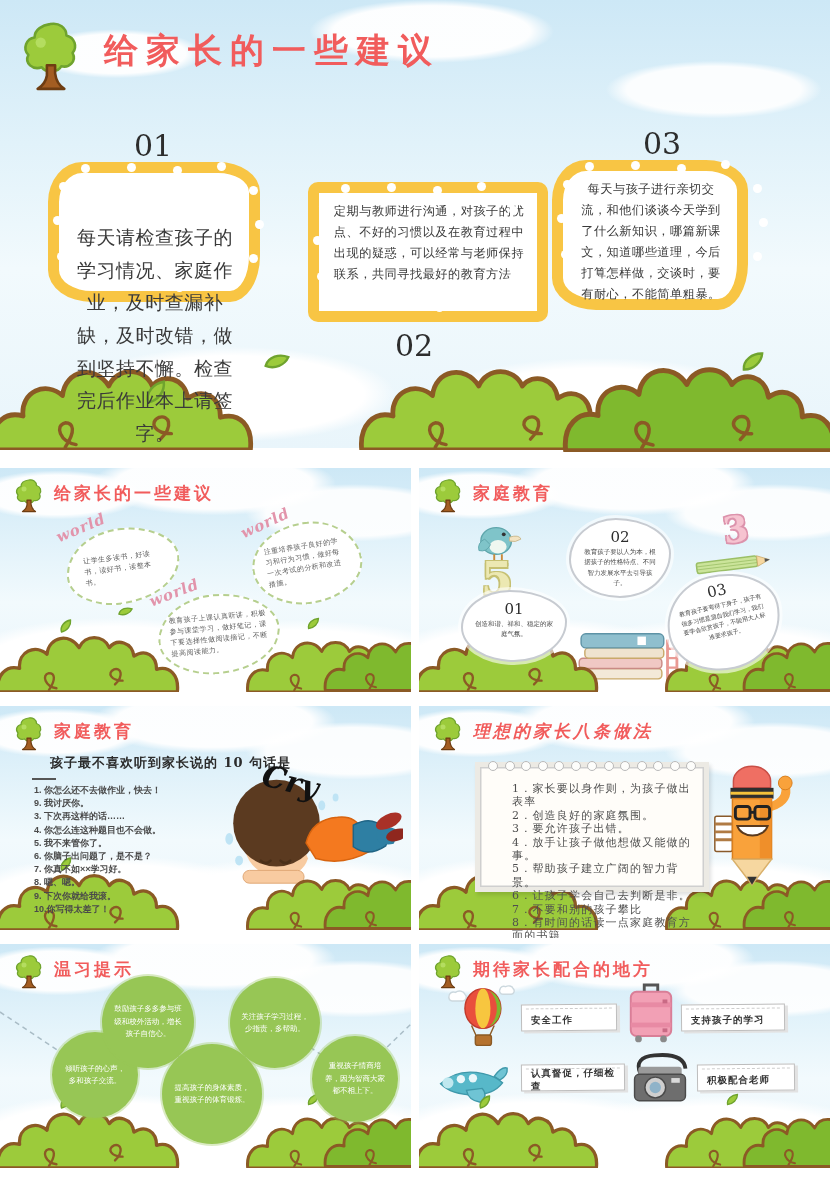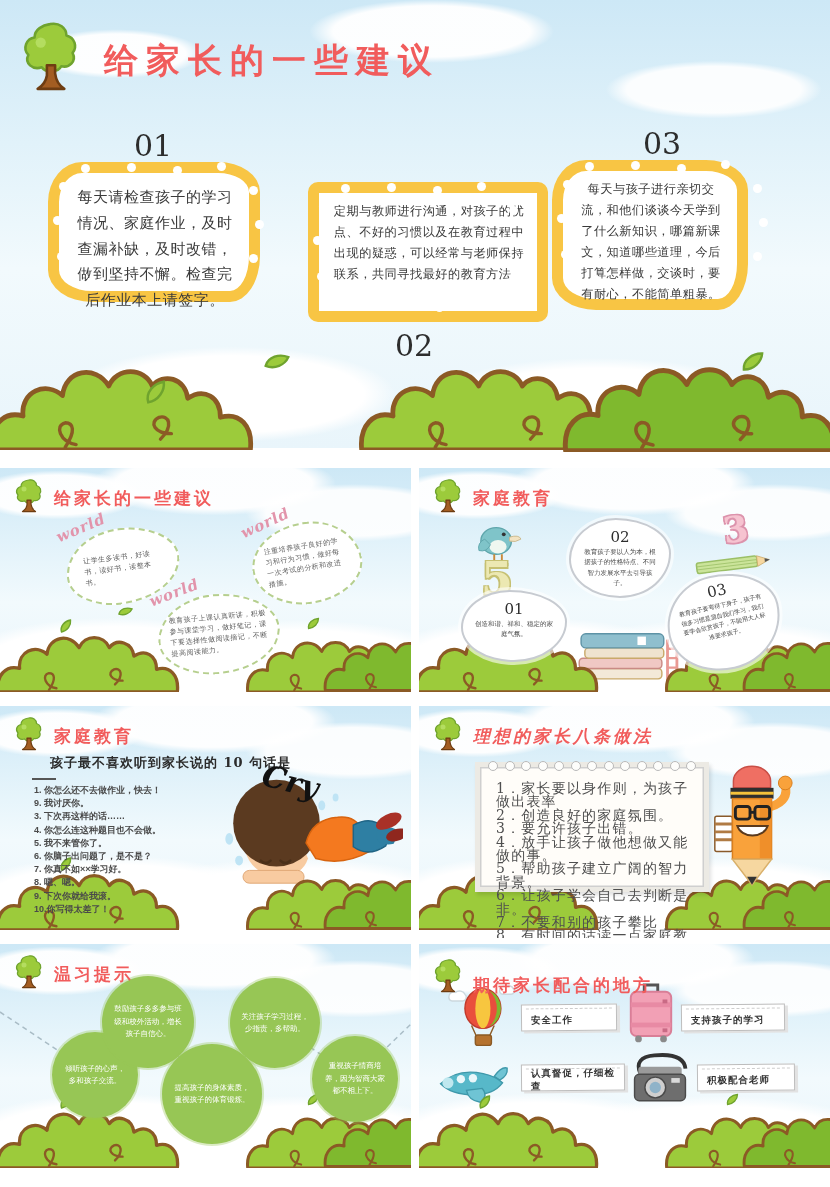--- a/index.html
+++ b/index.html
@@ -7,21 +7,21 @@
   .page{position:relative;width:830px;height:1187px;background:#fff;}
   .slide{position:absolute;overflow:hidden;background:#fff;}
   .sky{position:absolute;left:0;top:0;right:0;
     background:
       radial-gradient(ellipse 120px 34px at 14% 12%, rgba(255,255,255,.95) 58%, rgba(255,255,255,0) 72%),
       radial-gradient(ellipse 170px 44px at 52% 7%, rgba(255,255,255,.95) 58%, rgba(255,255,255,0) 72%),
       radial-gradient(ellipse 150px 40px at 86% 20%, rgba(255,255,255,.9) 58%, rgba(255,255,255,0) 72%),
       radial-gradient(ellipse 240px 70px at 28% 88%, #ffffff 55%, rgba(255,255,255,0) 68%),
       radial-gradient(ellipse 280px 80px at 72% 92%, #ffffff 55%, rgba(255,255,255,0) 68%),
       linear-gradient(180deg,#cde8f6 0%,#e1f2fa 32%,#f2fafd 60%,#e9f5fb 100%);}
-  .slide-header{position:absolute;display:flex;align-items:center;z-index:5;}
+  .slide-header{position:absolute;display:flex;z-index:5;}
   .slide-title{color:#f15c5c;font-weight:bold;white-space:nowrap;}
   .main-title{font-size:34px;letter-spacing:8px;}
   .thumb-title{font-size:17px;letter-spacing:3px;}
   
   .card{position:absolute;background:#fff;border:11px solid #f8c544;
     border-radius:34px 42px 30px 44px / 40px 30px 46px 32px;box-sizing:border-box;z-index:4;}
   .card-text{padding:12px 10px 0 12px;font-family:"DejaVu Serif","Liberation Serif",serif;
     font-size:13.5px;line-height:1.72;color:#3a3a3a;text-align:center;letter-spacing:.5px;}
   .card-num{position:absolute;width:100%;text-align:center;font-family:"DejaVu Serif","Liberation Serif",serif;
     font-size:30px;color:#2d2d2d;z-index:5;}
@@ -48,21 +48,21 @@
   .subtitle{position:absolute;font-family:"DejaVu Serif",serif;font-weight:bold;font-size:13px;
     color:#2b2b2b;letter-spacing:1px;z-index:4;}
   .sub-line{position:absolute;width:24px;border-top:2px solid #555;z-index:4;}
   .cry{position:absolute;font-family:"DejaVu Serif",serif;font-style:italic;font-size:30px;
     color:#111;transform:rotate(14deg);z-index:6;font-weight:bold;}
   
   .board{position:absolute;background:#fffdf9;border:5px solid #eceae4;box-sizing:border-box;
     box-shadow:inset 0 0 0 1.5px #cfcfcf,2px 3px 4px rgba(0,0,0,.12);z-index:4;}
   .rings{position:absolute;left:8px;right:8px;top:-6px;display:flex;justify-content:space-between;z-index:5;}
   .rings i{width:8px;height:8px;border:1.5px solid #b9b9b9;border-radius:50%;background:#fdfdfb;}
-  .board-list{padding:15px 8px 0 16px;font-family:"DejaVu Serif",serif;font-size:14px;
+  .board-list{padding:15px 8px 0 32px;font-family:"DejaVu Serif",serif;font-size:11px;
     line-height:13.4px;color:#4f4f4f;letter-spacing:1.2px;}
   
   .gcirc{position:absolute;border-radius:50%;background:#97c655;color:#fff;display:flex;
     align-items:center;justify-content:center;text-align:center;z-index:4;
     font-size:7.5px;line-height:1.65;box-shadow:0 0 0 2px rgba(151,198,85,.35);}
   .gcirc span{padding:10px;display:block;}
   
   .lbox{position:absolute;background:#fff;border:1.5px solid #bdbdbd;box-sizing:border-box;
     box-shadow:3px 2px 0 #e2e2e2;z-index:4;display:flex;align-items:center;}
   .lbox:before{content:"";position:absolute;left:4px;right:4px;top:3px;border-top:1.5px dashed #cdcdcd;}
@@ -195,21 +195,21 @@
     <div class="slide-header" style="left:20px;top:20px;">
       <svg class="tree" width="62" height="74">
           <use href="#s-tree"></use>
         </svg>
       <div class="slide-title main-title" style="margin-left:22px;margin-top:8px;">给家长的一些建议</div>
     </div>
 
     <div class="card-num" style="left:48px;top:128px;width:210px;">01</div>
     <div class="card" style="left:48px;top:162px;width:212px;height:140px;">
       <span class="dots"></span>
-      <div class="card-text" style="font-size:15px;">每天请检查孩子的学习情况、家庭作业，及时查漏补缺，及时改错，做到坚持不懈。检查完后作业本上请签字。</div>
+      <div class="card-text" style="font-size:19px;margin-top:36px;">每天请检查孩子的学习情况、家庭作业，及时查漏补缺，及时改错，做到坚持不懈。检查完后作业本上请签字。</div>
     </div>
 
     <div class="card" style="left:308px;top:182px;width:240px;height:140px;border-radius:10px;">
       <span class="dots"></span>
       <div class="card-text" style="font-size:12.2px;padding-top:8px;">定期与教师进行沟通，对孩子的优点、不好的习惯以及在教育过程中出现的疑惑，可以经常与老师保持联系，共同寻找最好的教育方法。</div>
     </div>
     <div class="card-num" style="left:308px;top:328px;width:212px;">02</div>
 
     <div class="card-num" style="left:552px;top:126px;width:220px;">03</div>
     <div class="card" style="left:552px;top:160px;width:196px;height:150px;">
@@ -462,21 +462,21 @@
         <use href="#s-leaf"></use>
       </svg>
   </div>
 
   <div class="slide" style="left:419px;top:944px;width:411px;height:232px;">
     <div class="sky" style="bottom:8px;"></div>
     <div class="slide-header" style="left:14px;top:10px;">
       <svg width="30" height="36">
           <use href="#s-tree"></use>
         </svg>
-      <div class="slide-title thumb-title" style="margin-left:10px;margin-top:20px;">期待家长配合的地方</div>
+      <div class="slide-title thumb-title" style="margin-left:10px;margin-top:4px;">期待家长配合的地方</div>
     </div>
     <svg class="abs" style="left:26px;top:38px;" width="72" height="70">
         <use href="#s-balloon"></use>
       </svg>
     <div class="lbox" style="left:102px;top:60px;width:96px;height:27px;transform:rotate(-0.6deg);">
       <span>安全工作</span>
     </div>
     <svg class="abs" style="left:206px;top:36px;" width="52" height="64">
         <use href="#s-case"></use>
       </svg>

